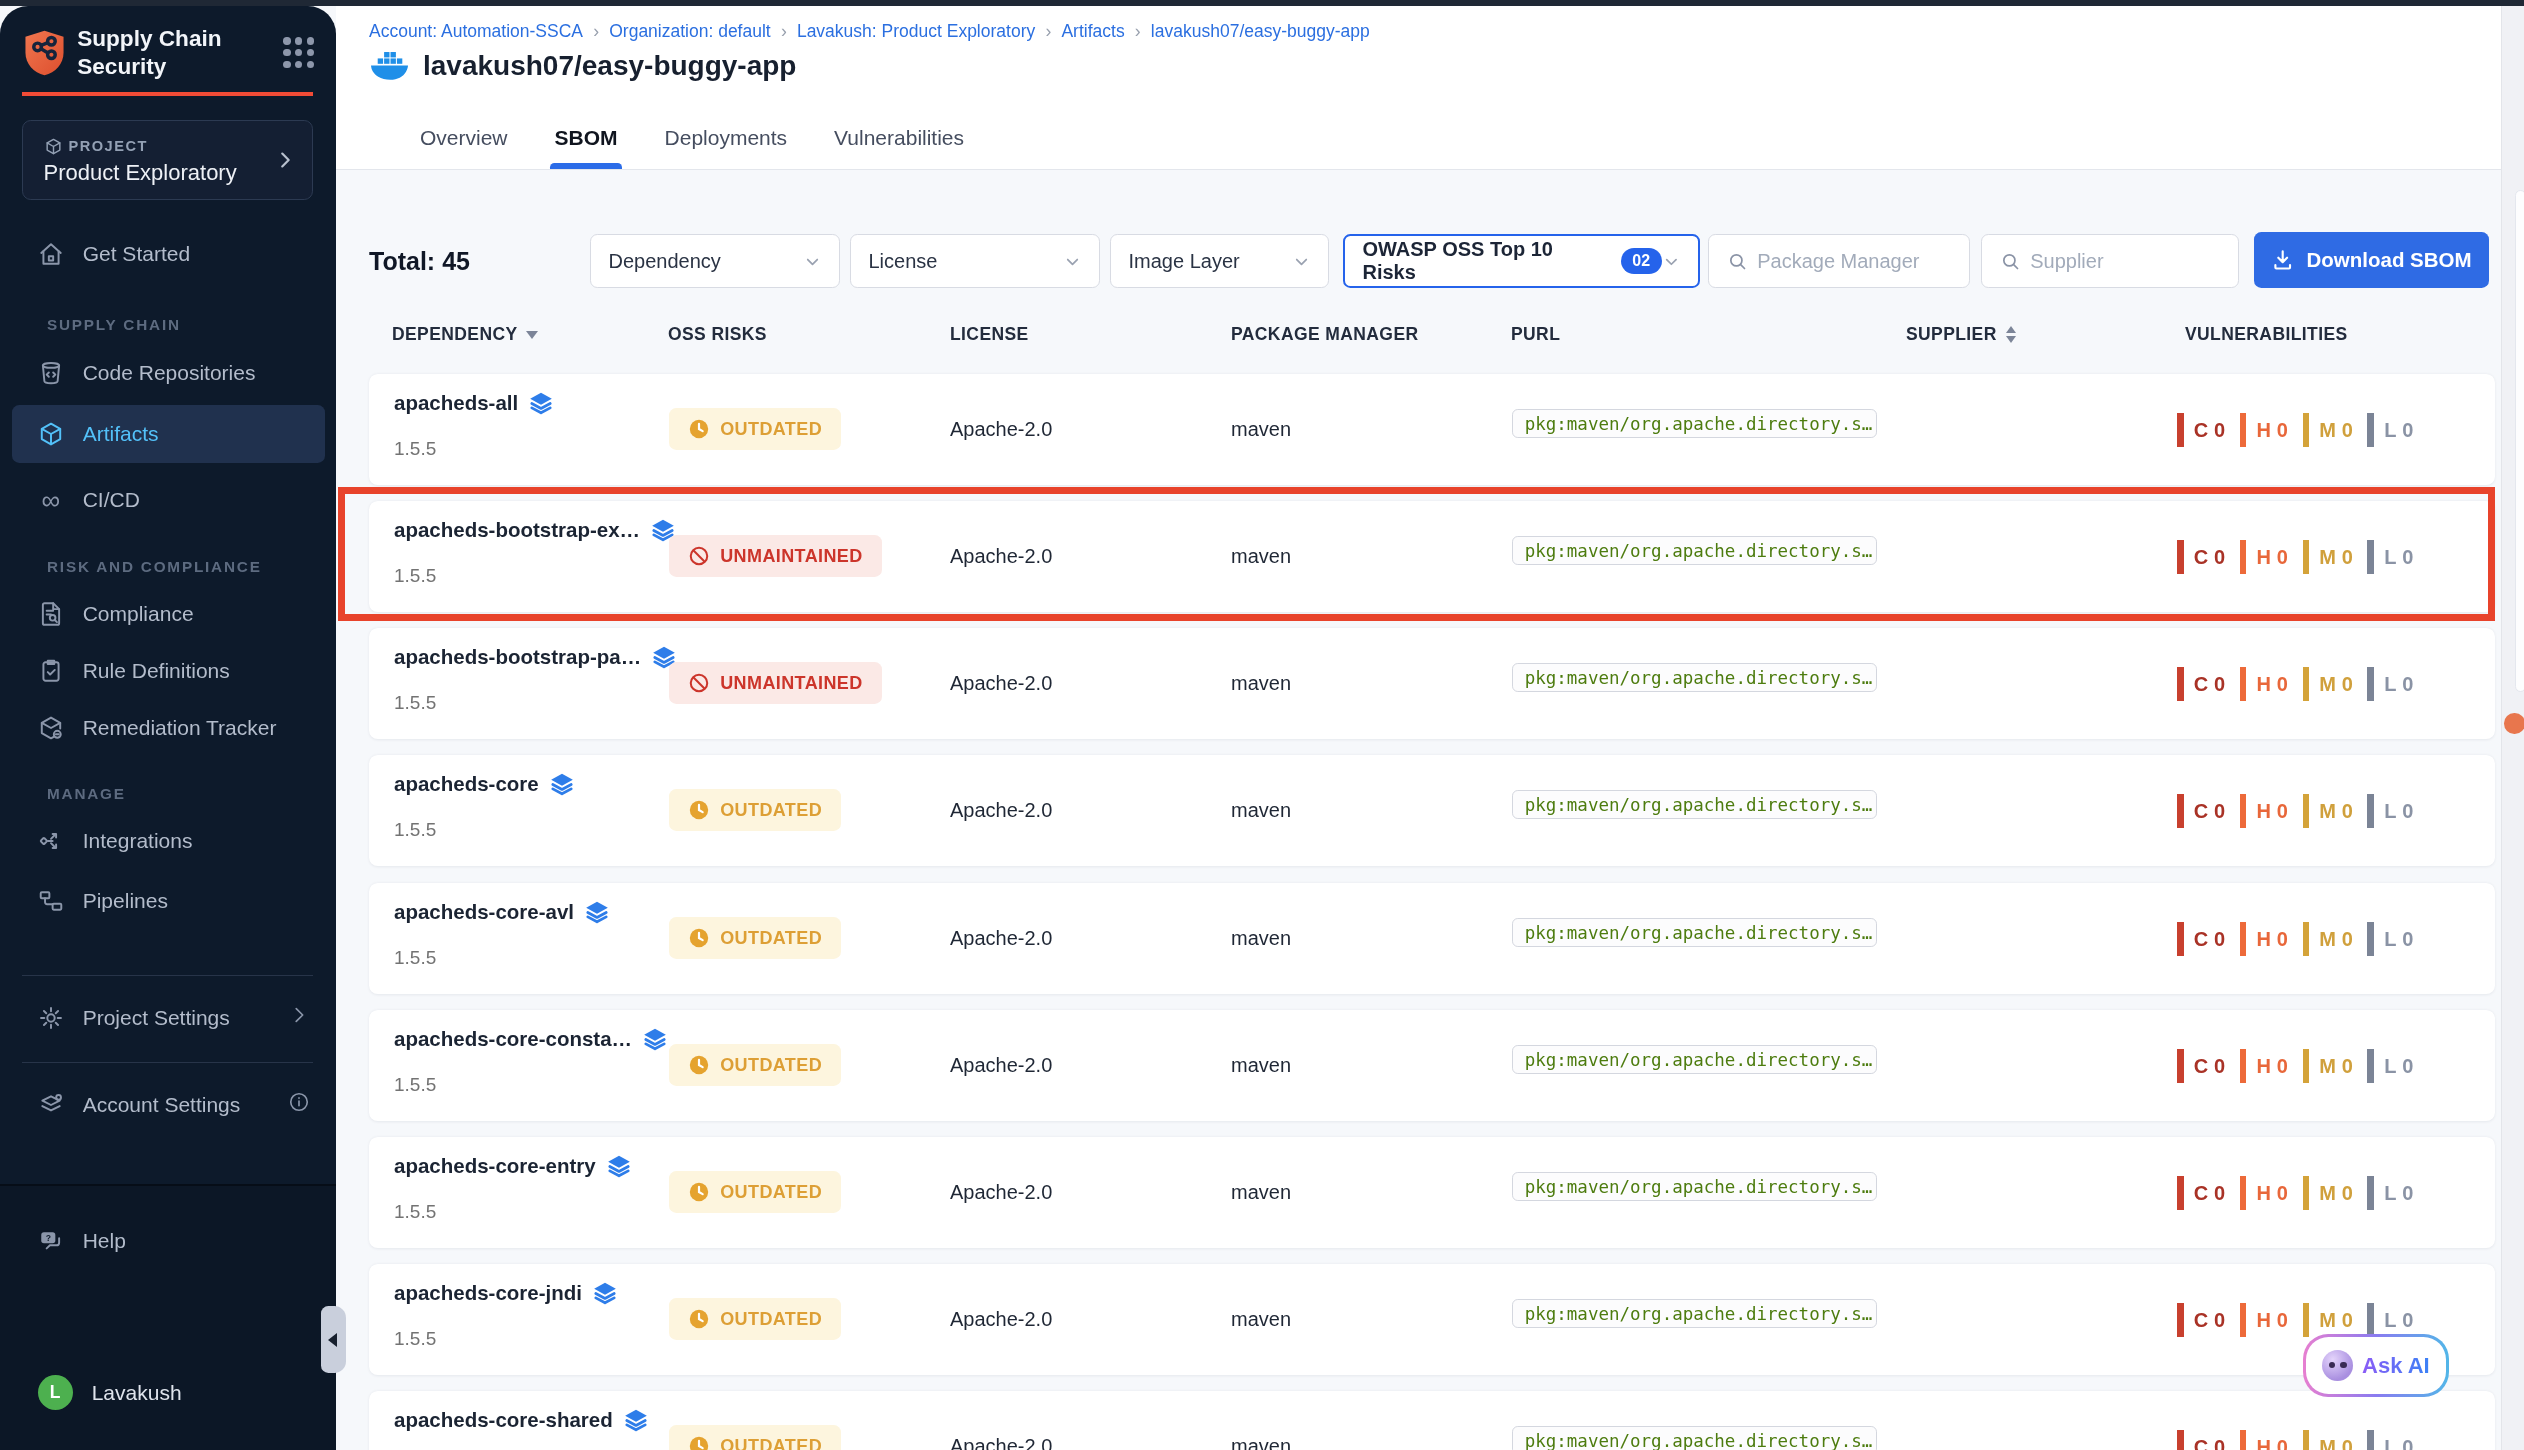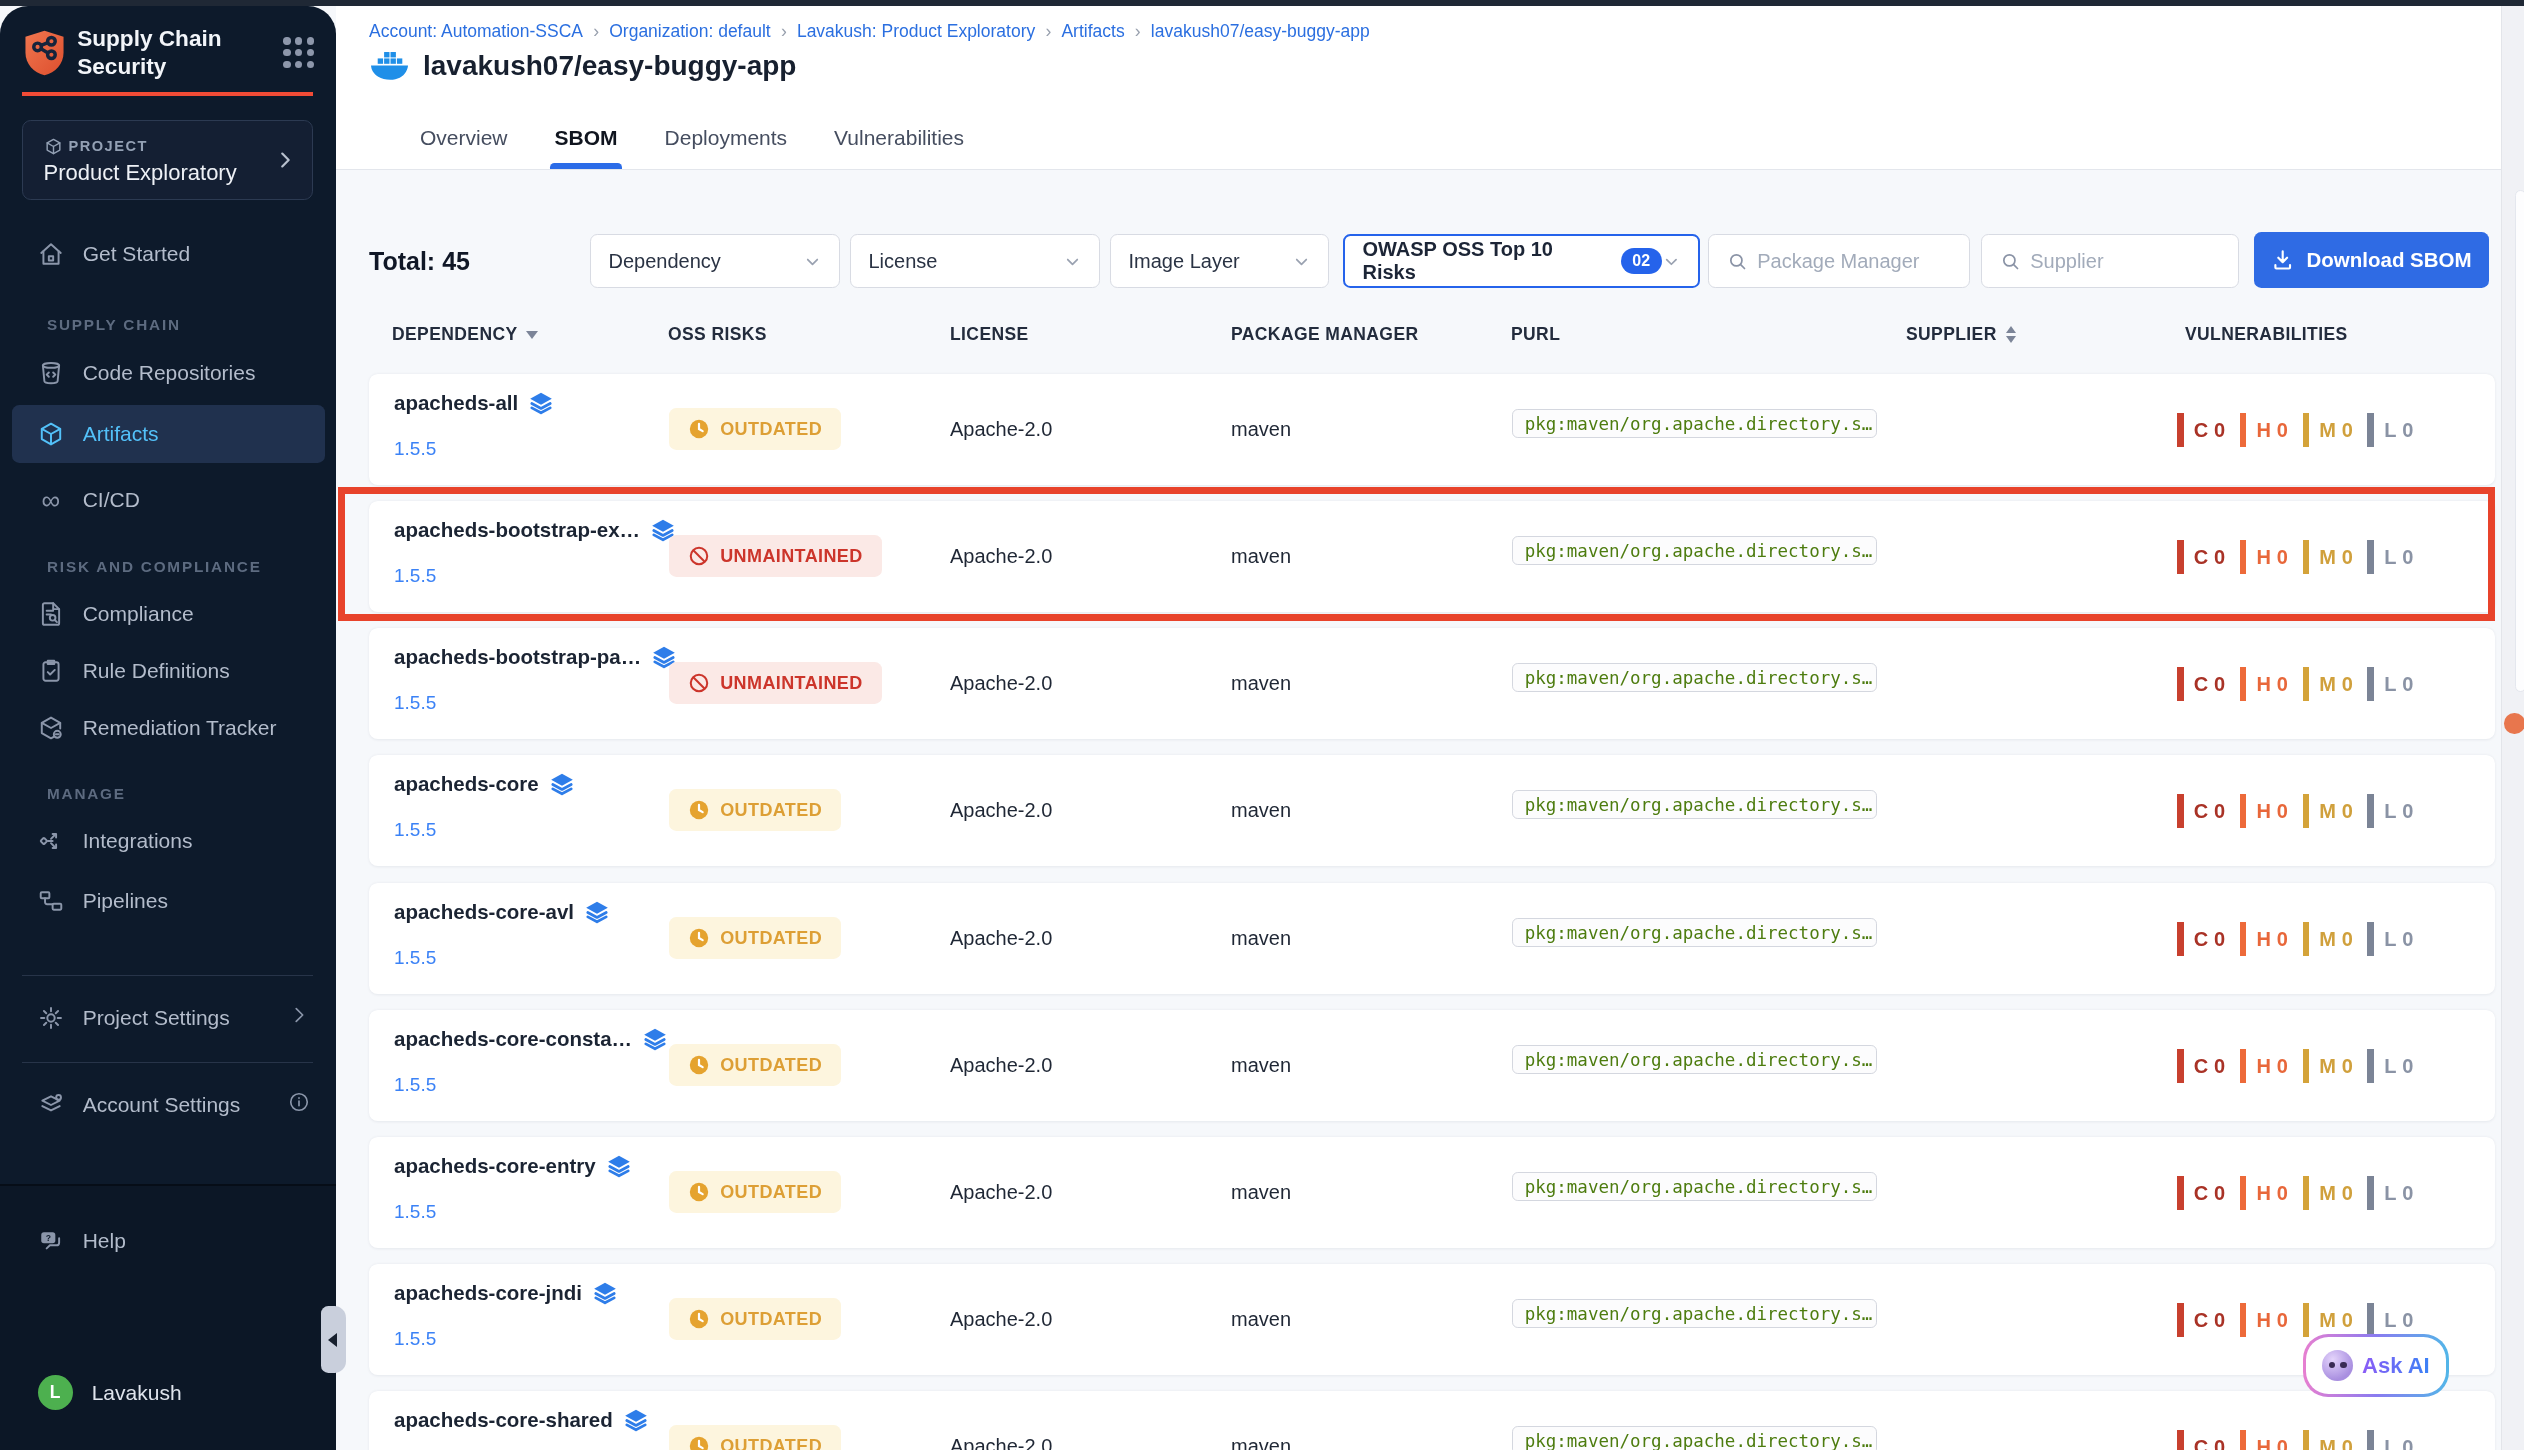--- a/index.html
+++ b/index.html
@@ -67,21 +67,21 @@
   .th{position:absolute;top:324px;font-size:17.5px;font-weight:bold;color:#232c3d;letter-spacing:0.4px;display:flex;align-items:center;gap:8.8px;}
   .tri-down{width:0;height:0;border-left:6.6px solid transparent;border-right:6.6px solid transparent;border-top:8.8px solid #7c8598;}
   .sort-both{display:flex;flex-direction:column;gap:2.2px;}
   .sort-both i{width:0;height:0;border-left:5.8px solid transparent;border-right:5.8px solid transparent;}
   .sort-both .up{border-bottom:7.3px solid #7c8598;}
   .sort-both .dn{border-top:7.3px solid #7c8598;}
   .card{position:absolute;left:369px;width:2126px;height:111px;background:#fff;border-radius:8.8px;box-shadow:0 0.7px 2.9px rgba(20,30,60,.07);cursor:pointer;}
   .name-line{position:absolute;left:25px;top:16px;display:flex;align-items:center;gap:10.2px;}
   .dep-name{font-size:20.5px;font-weight:bold;color:#1b2433;}
   .stack-ic{width:26px;height:26px;}
-  .dep-version{position:absolute;left:25px;top:64px;font-size:19px;color:#3b82f6;}
+  .dep-version{position:absolute;left:25px;top:64px;font-size:19px;color:#737373;}
   .badge{position:absolute;left:300px;top:34px;height:42px;border-radius:7.3px;display:flex;align-items:center;gap:10.2px;padding:0 19px;font-size:18px;font-weight:bold;letter-spacing:0.4px;box-sizing:border-box;}
   .badge.outdated{background:#fdf5de;color:#dd9f35;}
   .badge.unmaintained{background:#fbe9e6;color:#cc352b;}
   .badge svg{width:22px;height:22px;}
   .cell-lic{position:absolute;left:581px;top:0;height:111px;display:flex;align-items:center;font-size:20px;color:#1f2735;}
   .cell-pm{position:absolute;left:862px;top:0;height:111px;display:flex;align-items:center;font-size:20px;color:#1f2735;}
   .purl{position:absolute;left:1143px;top:35px;width:365px;height:29px;border:1.1px solid #d4d7df;border-radius:5.8px;background:#fcfcfd;box-sizing:border-box;display:flex;align-items:center;padding:0 11.7px;font-family:"DejaVu Sans Mono",monospace;font-size:17.5px;color:#4d7c0f;white-space:nowrap;overflow:hidden;}
   .vulns{position:absolute;left:1808px;top:39px;display:flex;align-items:center;gap:14.6px;}
   .vg{display:flex;align-items:center;gap:5.8px;}
   .vg .bar{width:6.6px;height:34px;display:inline-block;margin-right:4.4px;}

